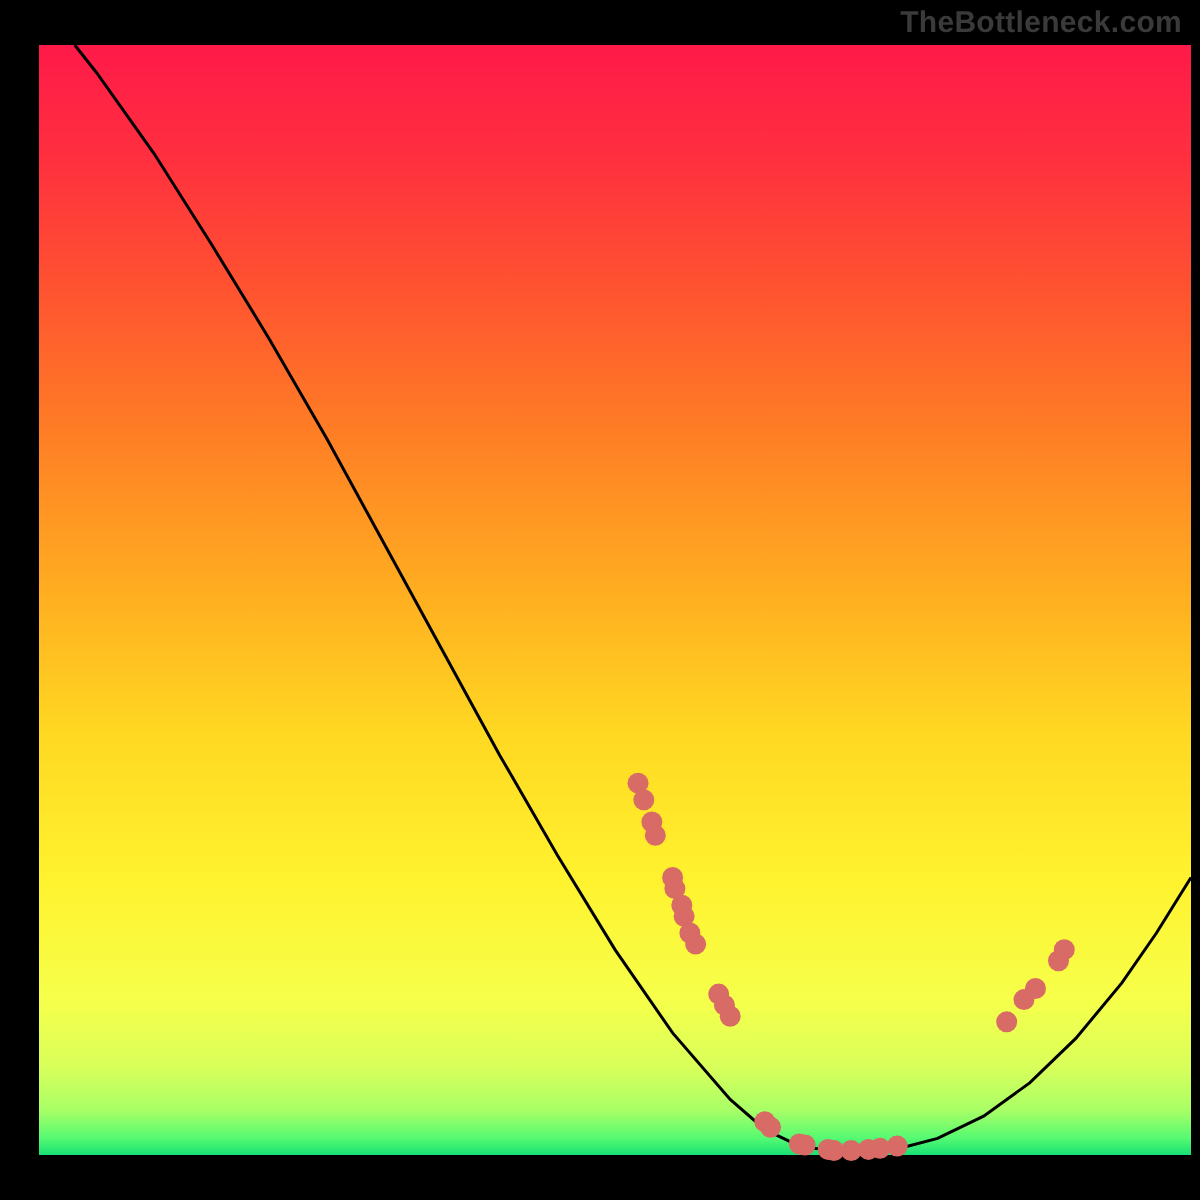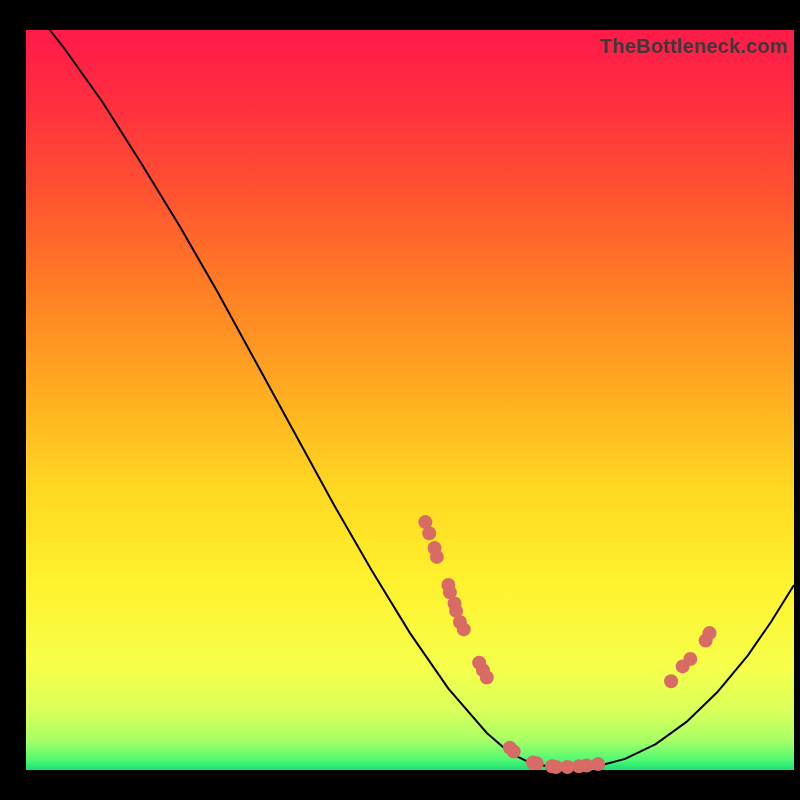--- a/index.html
+++ b/index.html
@@ -18,21 +18,20 @@
   .watermark {
     position: absolute;
     top: 4px;
     right: 12px;
     color: #3a3a3a;
     font-family: Arial, Helvetica, sans-serif;
     font-weight: bold;
     font-size: 20px;
     letter-spacing: 0.2px;
     z-index: 5;
-    margin-top: 31px;
   }
   svg {
     display: block;
   }
 </style>
 </head>
 <body>
 
 <div class="chart-container">
   <div class="watermark">TheBottleneck.com</div>

